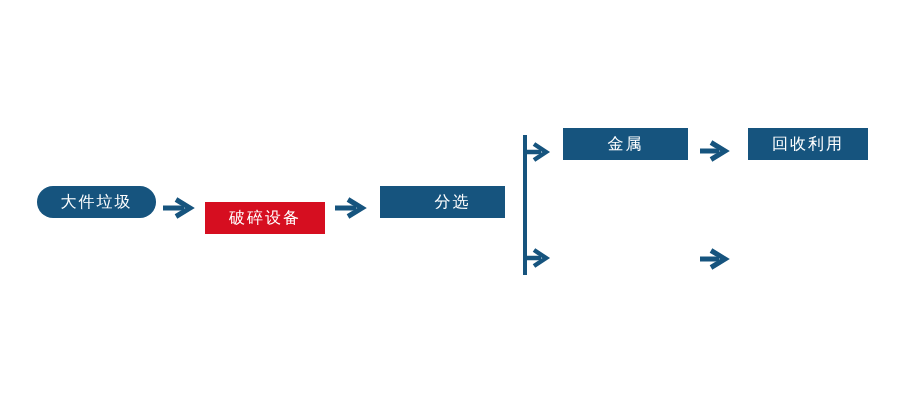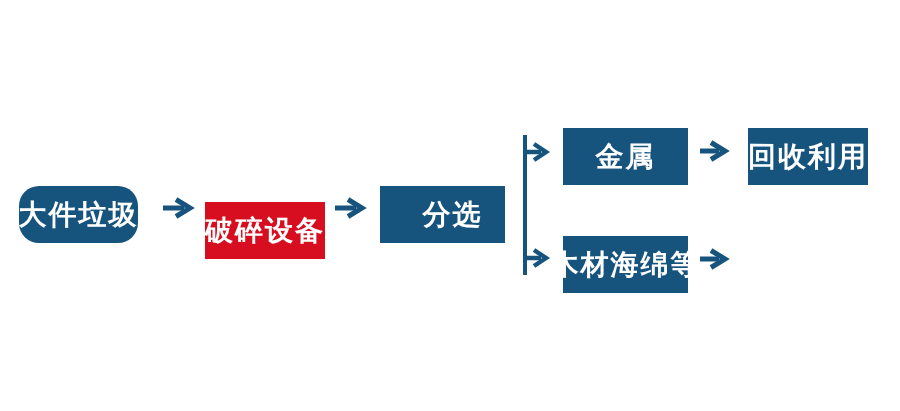--- a/index.html
+++ b/index.html
@@ -16,47 +16,46 @@
   }
   .canvas {
     position: relative;
     width: 900px;
     height: 411px;
     background: #ffffff;
     overflow: hidden;
   }
   .node {
     position: absolute;
-    height: 57px;
+    height: 32px;
     display: flex;
     align-items: center;
     justify-content: center;
     background: var(--node-blue);
     color: var(--text-white);
-    font-size: 28px;
+    font-size: 16px;
     letter-spacing: 2px;
     white-space: nowrap;
-    font-weight: bold;
   }
   .node.red { background: var(--node-red); }
   .arrow {
     position: absolute;
     line-height: 0;
   }
   .arrow svg path {
     stroke: var(--arrow-blue);
     fill: none;
   }
   .vline {
     position: absolute;
     width: 4px;
     background: var(--arrow-blue);
   }
   
-  #node-bulky     { left: 19px;  top: 186px; width: 119px; border-radius: 20px; }
+  #node-bulky     { left: 37px;  top: 186px; width: 119px; border-radius: 20px; }
   #arrow-1        { left: 162px; top: 197px; }
   #node-crusher   { left: 205px; top: 186px; width: 120px; margin-top: 16px; }
   #arrow-2        { left: 334px; top: 197px; }
   #node-sorting   { left: 380px; top: 186px; width: 125px; padding-left: 20px; }
   #branch-line    { left: 523px; top: 135px; height: 140px; }
   #branch-arrow-1 { left: 526px; top: 141px; }
   #node-metal     { left: 563px; top: 128px; width: 125px; }
   #arrow-3        { left: 699px; top: 140px; }
   #node-recycle   { left: 748px; top: 128px; width: 120px; }
   #branch-arrow-2 { left: 526px; top: 247px; }
@@ -109,21 +108,20 @@
 
   <div class="node" id="node-recycle">回收利用</div>
 
   <div class="arrow" id="branch-arrow-2">
     <svg width="26" height="22" viewBox="0 0 26 22">
       <path d="M0 11 H15" stroke-width="4.5"></path>
       <path d="M8 3 L20 11 L8 19" stroke-width="4.5"></path>
     </svg>
   </div>
 
-  <div class="node" id="node-wood">木材海绵等</div>
 
   <div class="arrow" id="arrow-4">
     <svg width="32" height="22" viewBox="0 0 32 22">
       <path d="M1 11 H20" stroke-width="5"></path>
       <path d="M12 2.5 L26 11 L12 19.5" stroke-width="5"></path>
     </svg>
   </div>
 
 
 </div>

